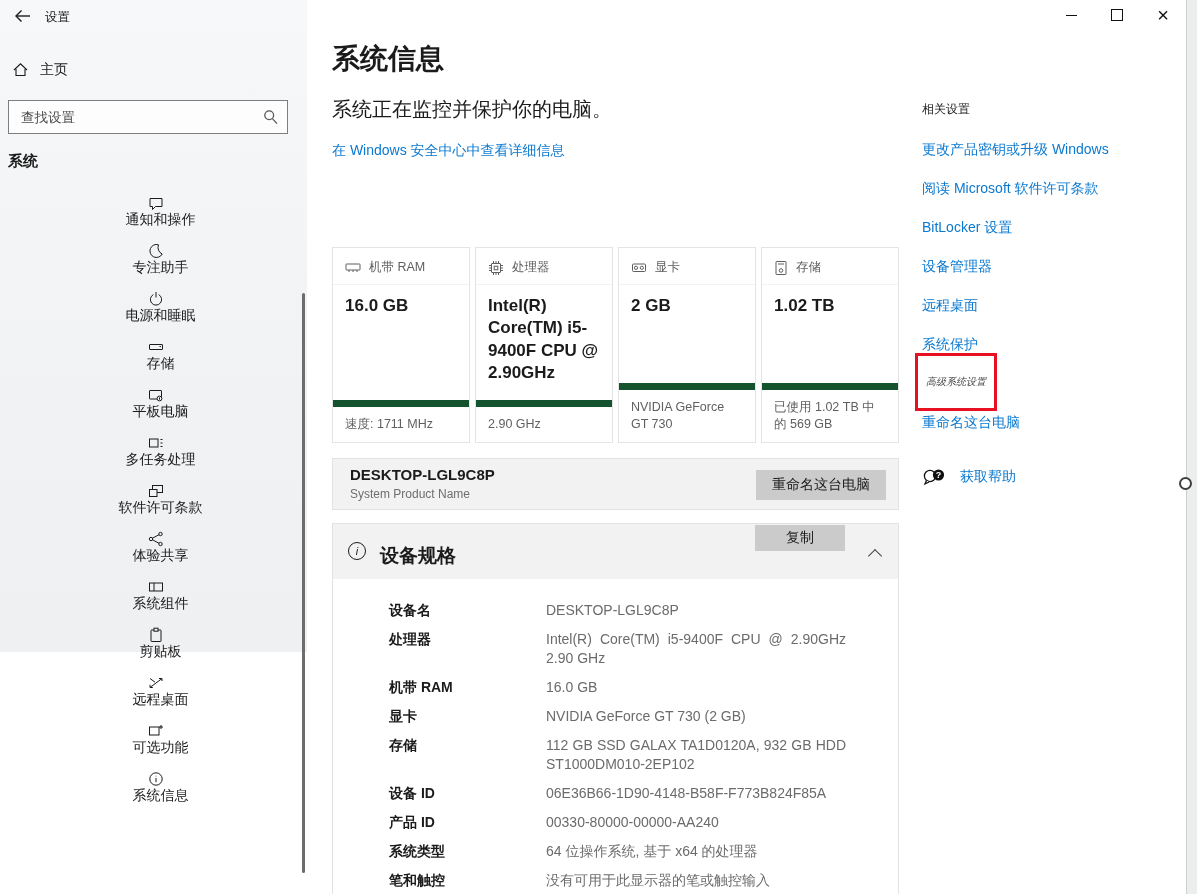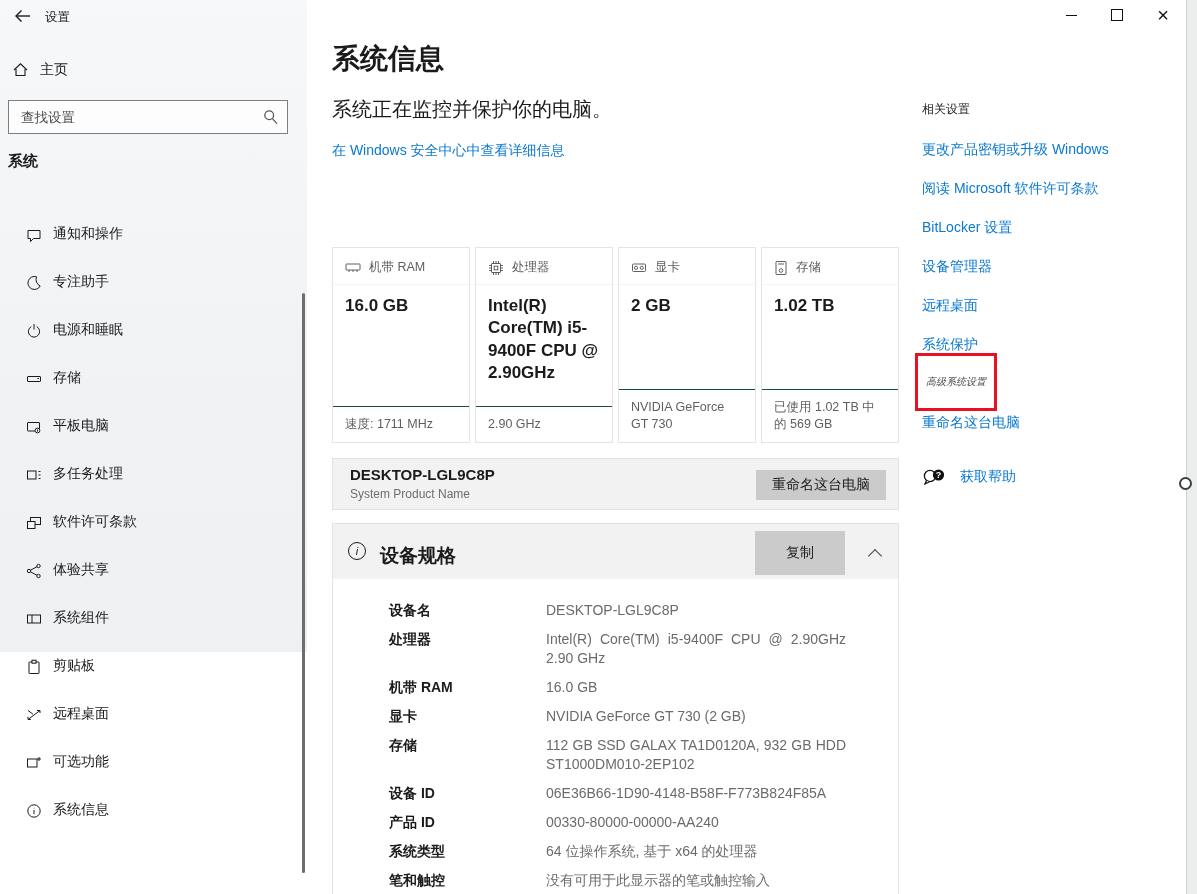--- a/index.html
+++ b/index.html
@@ -20,50 +20,50 @@
     background:linear-gradient(180deg,#f7f8f9 0%,#f1f2f4 60%,#eef0f2 100%);}
   .home-row{position:absolute;left:12px;top:61px;display:flex;align-items:center;gap:11px;font-size:14px;cursor:pointer;}
   .search-box{position:absolute;left:8px;top:100px;width:280px;height:34px;background:#fdfdfd;
     border:1px solid #7e7e7e;box-sizing:border-box;}
   .search-box input{position:absolute;left:0;top:0;width:100%;height:100%;border:none;outline:none;background:transparent;
     padding:0 30px 0 12px;font-size:13.5px;font-family:"Liberation Sans",sans-serif;color:#333;box-sizing:border-box;}
   .search-box input::placeholder{color:#4a4a4a;opacity:1;}
   .search-glyph{position:absolute;right:8px;top:8px;}
   .section-header{position:absolute;left:8px;top:152px;font-size:15px;font-weight:700;}
   .nav-list{position:absolute;left:0;top:195px;width:303px;}
-  .nav-item{height:48px;display:flex;align-items:flex-end;padding-left:25px;cursor:pointer;}
+  .nav-item{height:48px;display:flex;align-items:center;padding-left:8px;cursor:pointer;flex-direction:column;}
   .nav-icon{width:18px;display:flex;justify-content:center;}
   .nav-label{margin-left:10px;font-size:14px;}
   .side-scrollbar{position:absolute;left:302px;top:293px;width:3px;height:580px;background:#6d6d6d;border-radius:2px;}
   
   .page-title{position:absolute;left:332px;top:40px;font-size:28px;font-weight:600;}
   .page-subtitle{position:absolute;left:332px;top:96px;font-size:20px;}
   .link{color:#0b79d0;cursor:pointer;text-decoration:none;}
   .security-link{position:absolute;left:332px;top:142px;font-size:14px;}
   .cards{position:absolute;left:332px;top:247px;width:567px;display:flex;gap:5px;}
   .card{position:relative;width:138px;height:196px;background:#fff;border:1px solid #e4e4e4;box-sizing:border-box;}
   .card-head{display:flex;align-items:center;gap:8px;padding:11px 12px 8px;color:#5f5f5f;font-size:12.5px;
     border-bottom:1px solid #f3f3f3;}
   .card-value{padding:10px 12px 0;font-size:17px;font-weight:600;line-height:1.32;}
   .card-foot{position:absolute;left:0;right:0;bottom:0;padding:9px 12px;font-size:12.5px;color:#5f5f5f;
-    line-height:1.35;border-top:1px solid #14532d;}
+    line-height:1.35;border-top:7px solid #14532d;}
   .device-row{position:absolute;left:332px;top:458px;width:567px;height:52px;background:#f2f2f2;
     border:1px solid #e2e2e2;box-sizing:border-box;}
   .device-name{position:absolute;left:17px;top:7px;font-size:15px;font-weight:600;}
   .device-sub{position:absolute;left:17px;top:28px;font-size:12px;color:#6e6e6e;}
   .gray-btn{position:absolute;background:#cbcbcb;border:none;font-size:14px;color:#1b1b1b;
     font-family:"Liberation Sans",sans-serif;cursor:pointer;display:flex;align-items:center;justify-content:center;}
   .rename-btn{right:12px;top:11px;width:130px;height:30px;}
   .specs-box{position:absolute;left:332px;top:523px;width:567px;height:400px;background:#fff;
     border:1px solid #e2e2e2;box-sizing:border-box;}
   .specs-head{position:relative;height:55px;background:#f2f2f2;}
   .info-circle{position:absolute;left:15px;top:18px;width:18px;height:18px;border:1px solid #1b1b1b;border-radius:50%;
     display:flex;align-items:center;justify-content:center;font-size:11px;font-style:italic;box-sizing:border-box;}
   .specs-title{position:absolute;left:47px;top:19px;font-size:19px;font-weight:700;}
-  .copy-btn{right:53px;top:7px;width:90px;height:44px;}
+  .copy-btn{right:53px;top:1px;width:90px;height:26px;}
   .chevron-up{position:absolute;right:18px;top:27px;width:9px;height:9px;border-left:1.5px solid #444;
     border-top:1.5px solid #444;transform:rotate(45deg);cursor:pointer;}
   .specs-body{padding:22px 0 0 56px;}
   .spec-row{display:flex;margin-bottom:10px;line-height:19px;font-size:14px;}
   .spec-label{width:157px;font-weight:600;flex-shrink:0;}
   .spec-value{width:300px;color:#6b6b6b;text-align:justify;}
   
   .related{position:absolute;left:922px;top:101px;width:250px;}
   .rel-header{position:absolute;left:0;top:0;font-size:12px;}
   .rel-link{position:absolute;left:0;font-size:14px;white-space:nowrap;display:block;margin-top:12px;}

